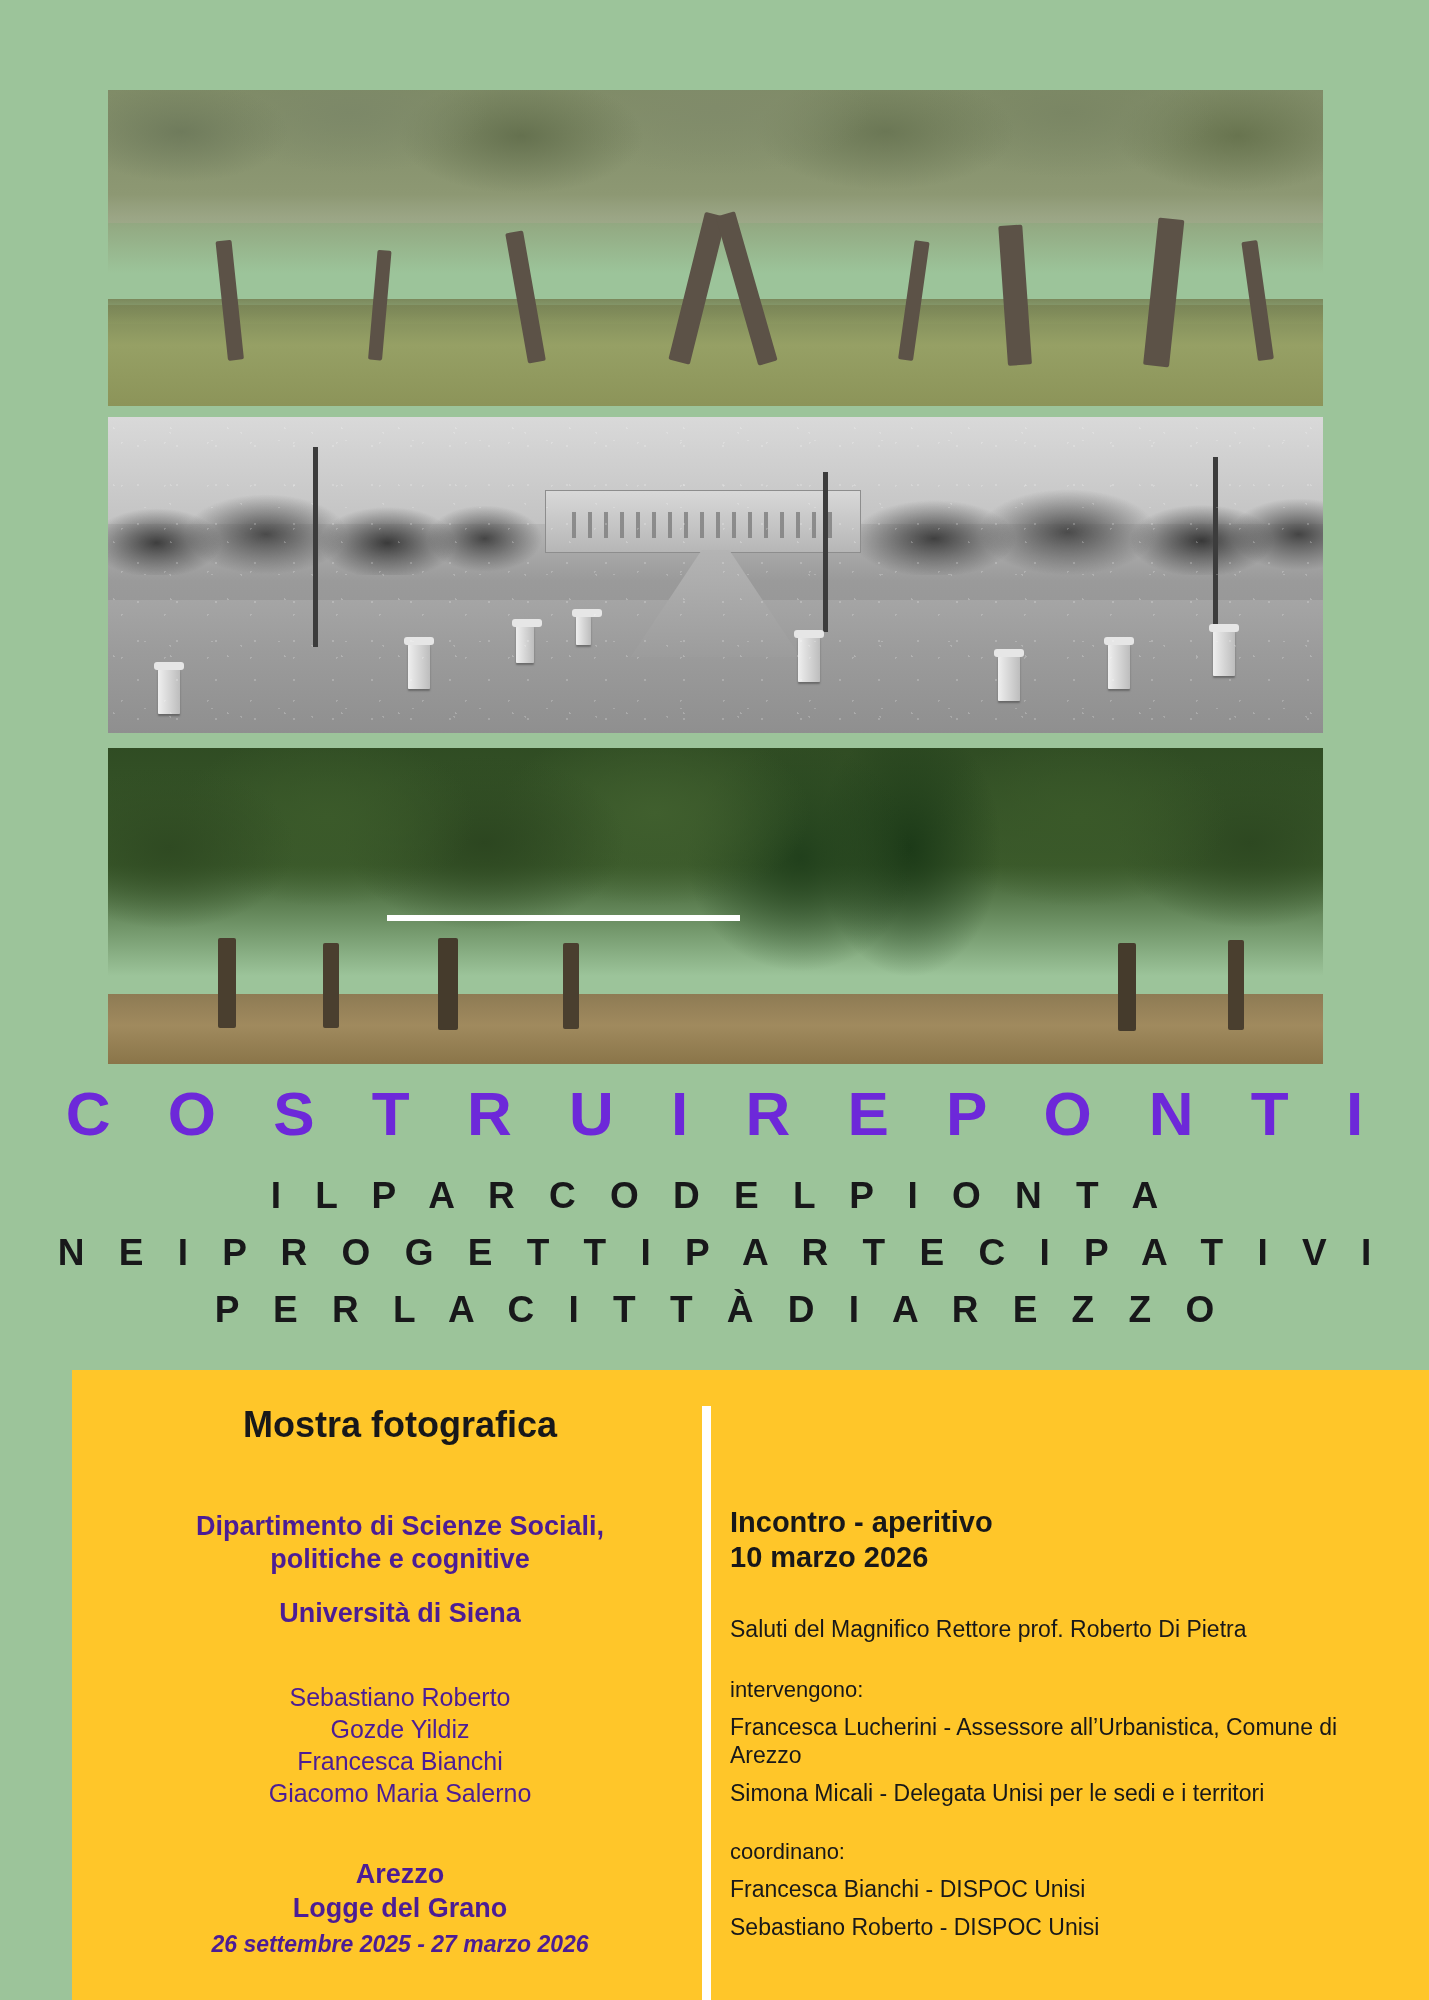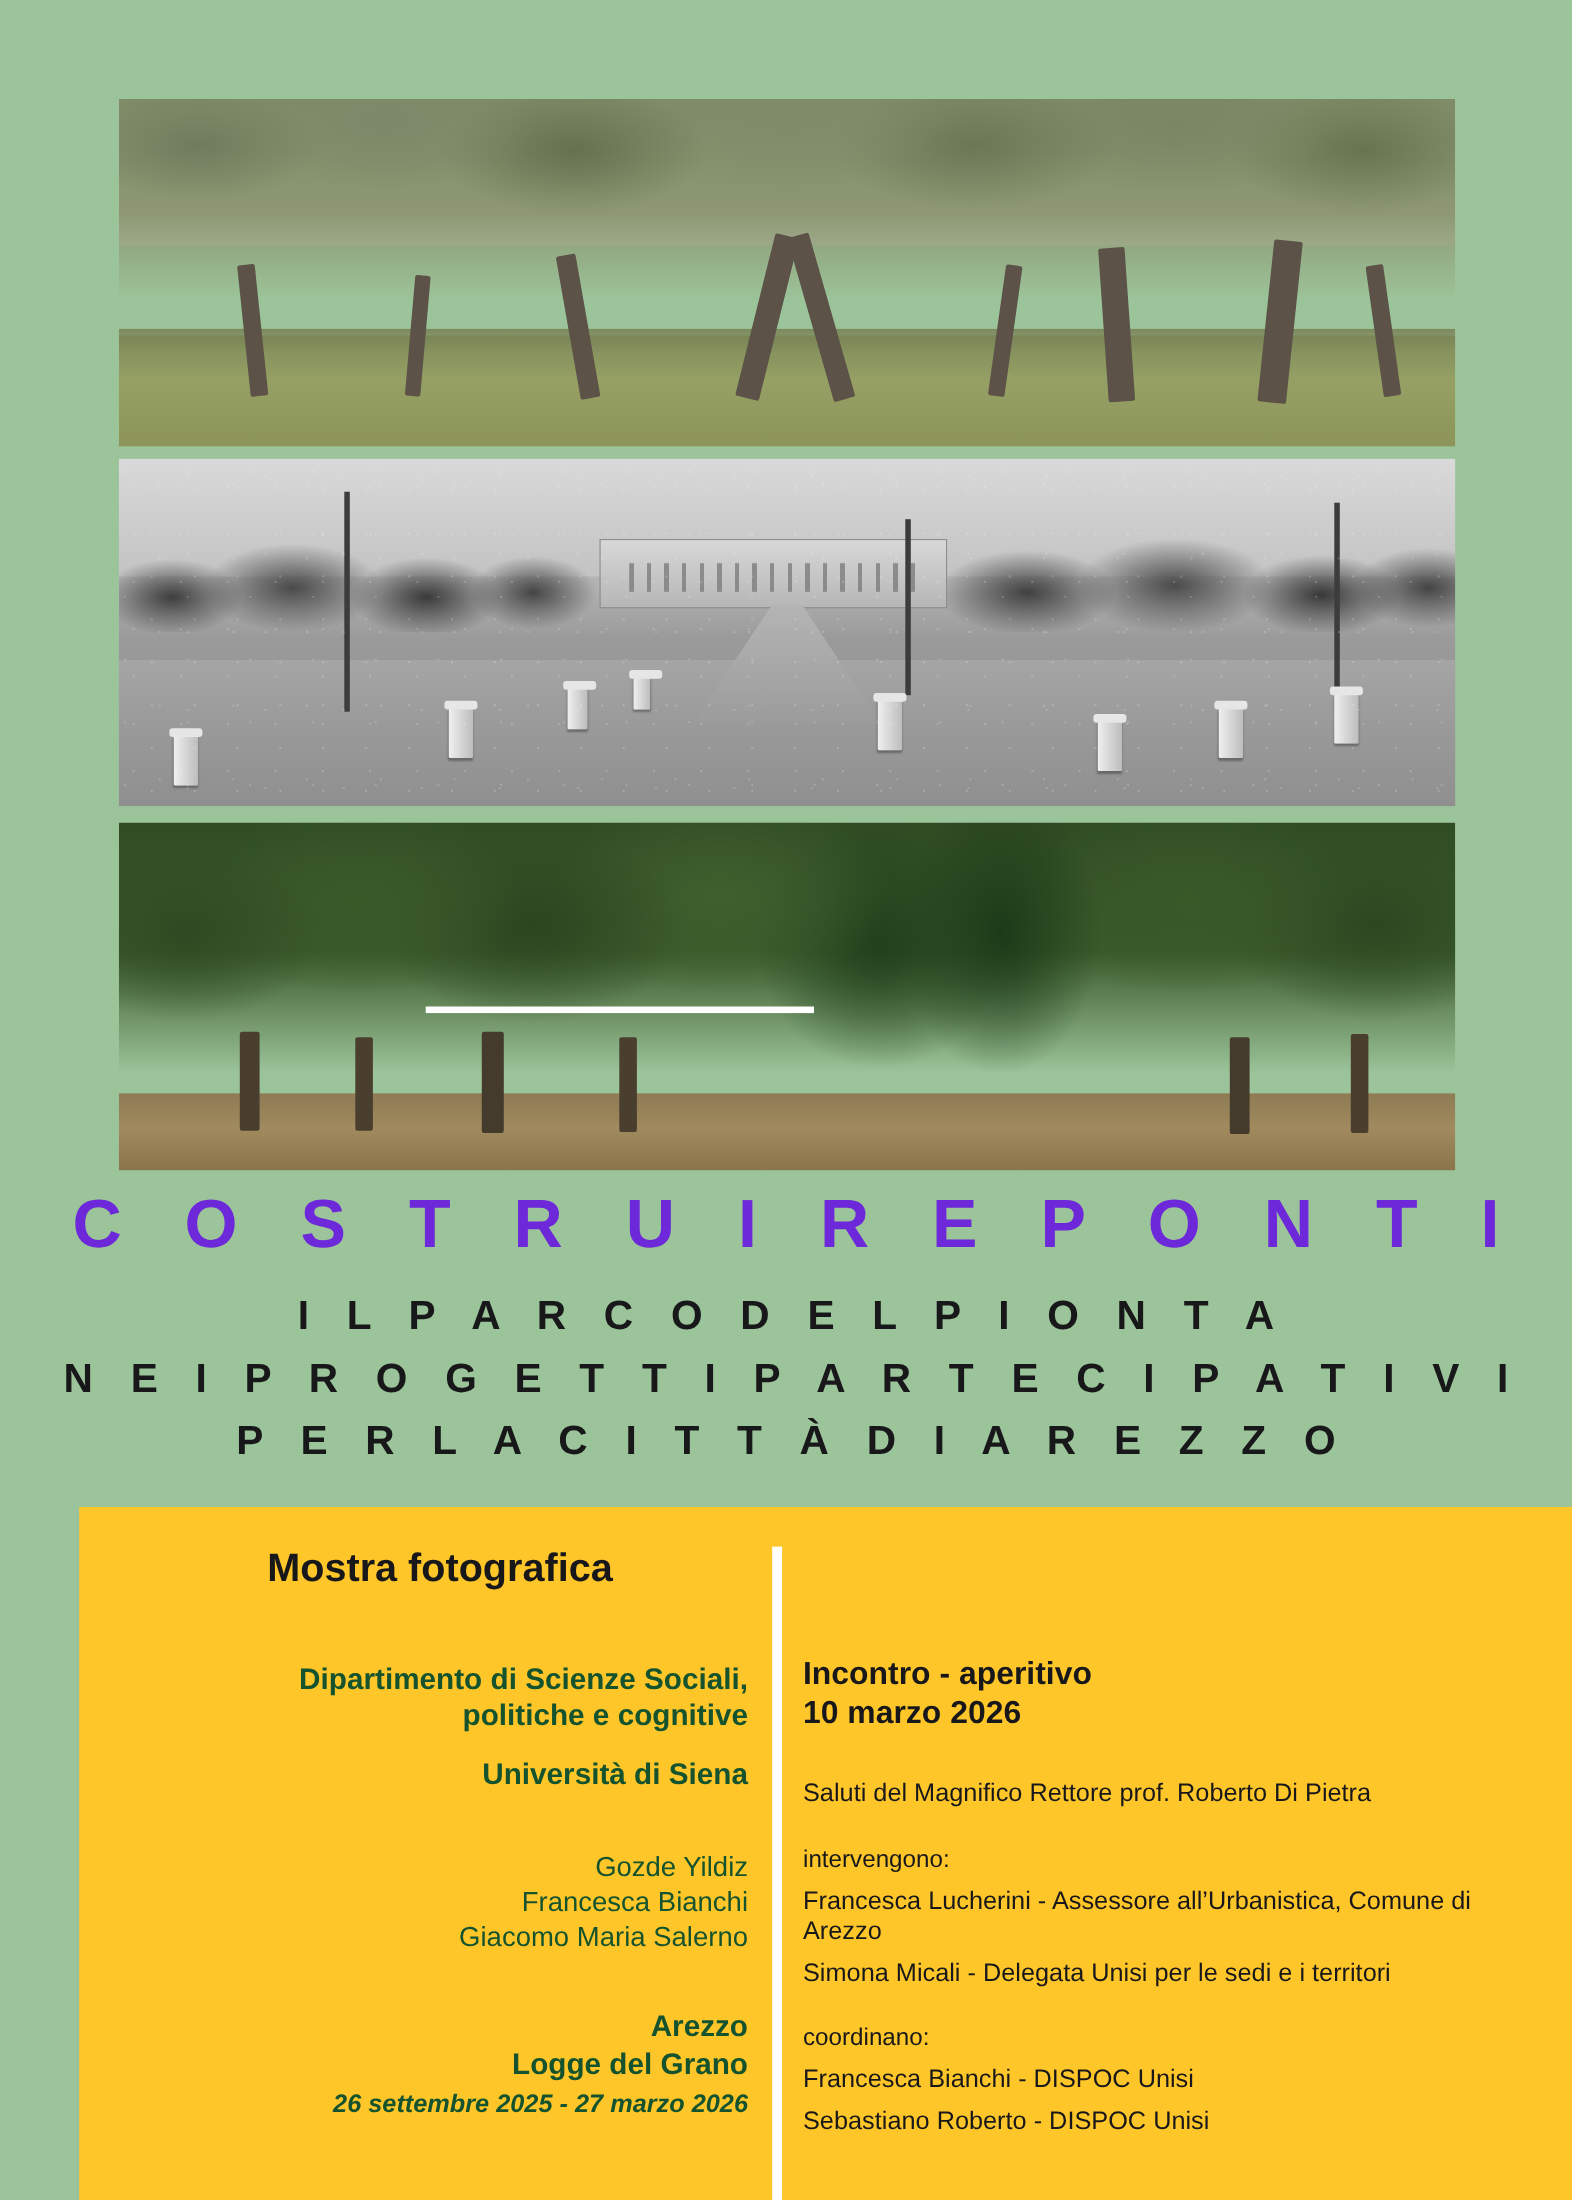--- a/index.html
+++ b/index.html
@@ -218,22 +218,22 @@
     width: 560px;
     text-align: center;
     font-size: 36px;
     font-weight: 700;
     color: #18181a;
   }
   .left-col {
     position: absolute;
     left: 120px; top: 1510px;
     width: 560px;
-    text-align: right;
-    color: #14532d;
+    text-align: center;
+    color: #4c1d95;
   }
   .left-col .dept {
     font-size: 27px;
     font-weight: 700;
     line-height: 1.22;
   }
   .left-col .uni {
     font-size: 27px;
     font-weight: 700;
     margin-top: 22px;
@@ -357,20 +357,21 @@
 
   <div class="heading-mostra">Mostra fotografica</div>
 
   <div class="left-col">
     <div class="dept">
       <div>Dipartimento di Scienze Sociali,</div>
       <div>politiche e cognitive</div>
     </div>
     <div class="uni">Università di Siena</div>
     <div class="names">
+      <div>Sebastiano Roberto</div>
       <div>Gozde Yildiz</div>
       <div>Francesca Bianchi</div>
       <div>Giacomo Maria Salerno</div>
     </div>
     <div class="place">
       <div>Arezzo</div>
       <div>Logge del Grano</div>
     </div>
     <div class="dates">26 settembre 2025 - 27 marzo 2026</div>
   </div>

